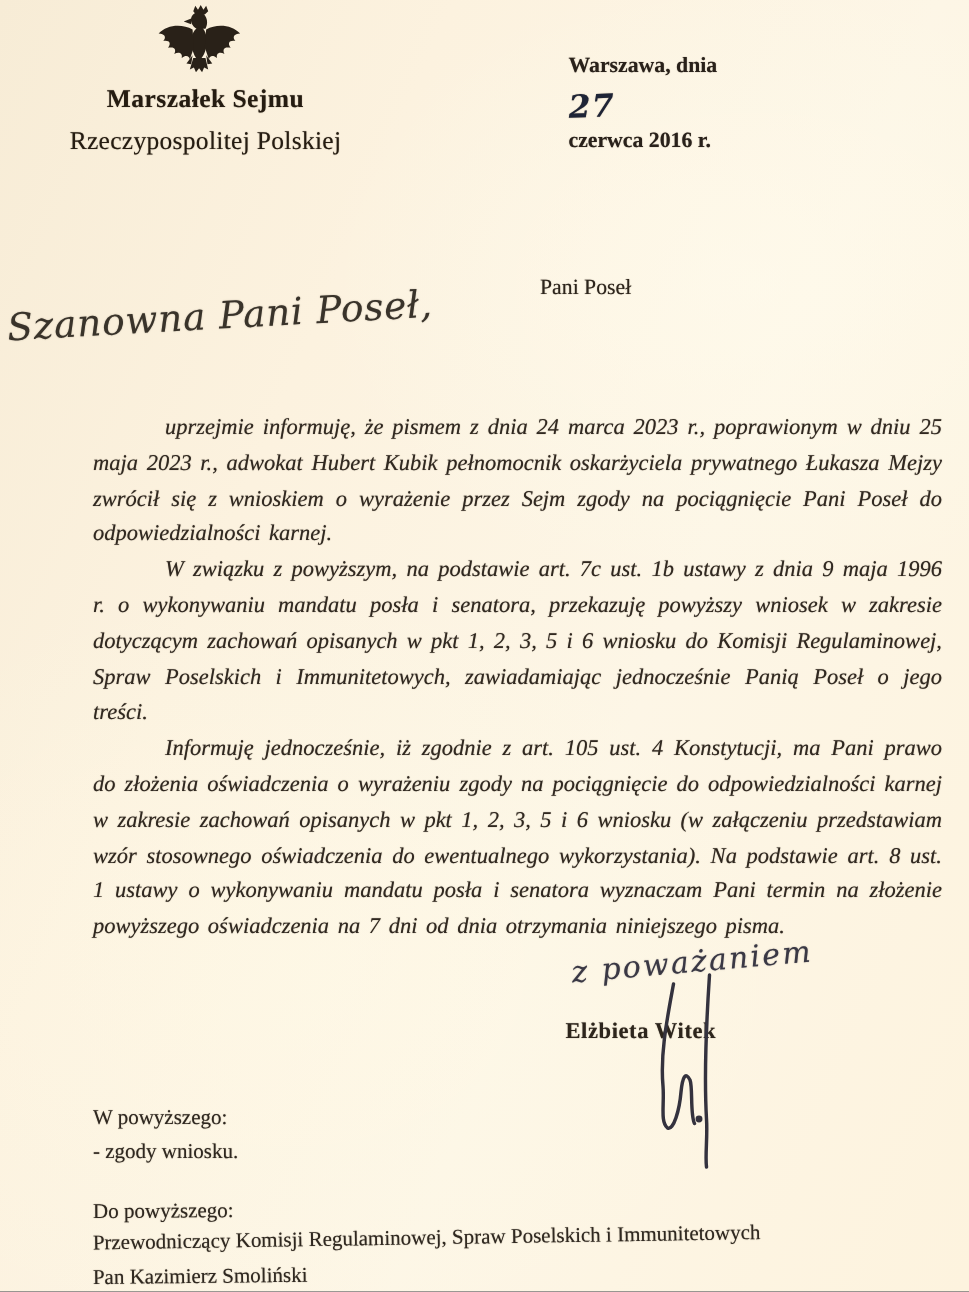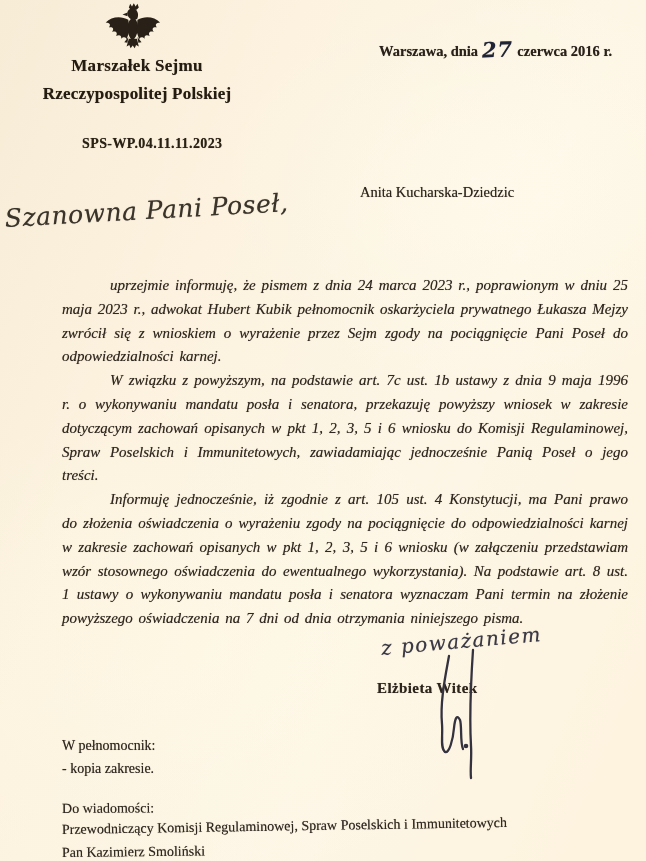--- a/index.html
+++ b/index.html
@@ -14,24 +14,24 @@
       radial-gradient(ellipse 500px 380px at 30% 75%, rgba(255,251,232,.45), rgba(255,251,232,0) 70%),
       linear-gradient(113deg,#f7ecd6 0%,#fcf2df 30%,#fdf6e6 62%,#fdf3de 100%);
     font-family:"Liberation Serif","DejaVu Serif",serif;
     color:#2f2820;
   }
   .abs{position:absolute;}
   .ink{text-shadow:0 0 .7px rgba(52,40,26,.6);}
   
   .emblem{left:103px;top:2px;width:58px;height:48px;filter:blur(.4px);opacity:.94;}
   .lh-line1{left:26px;top:56px;width:222px;text-align:center;font-size:17px;font-weight:bold;color:#251c11;letter-spacing:.3px;}
-  .lh-line2{left:14px;top:84px;width:246px;text-align:center;font-size:17px;font-weight:bold;color:#251c11;letter-spacing:.2px;}
+  .lh-line2{left:14px;top:84px;width:246px;text-align:center;font-size:17px;font-weight:normal;color:#251c11;letter-spacing:.2px;}
   .refnum{left:82px;top:136px;font-size:14px;font-weight:bold;color:#2a2115;letter-spacing:.4px;}
   
-  .dateline{left:379px;top:36px;font-size:14.5px;font-weight:bold;color:#29211a;white-space:nowrap;display:flex;align-items:baseline;gap:4px;}
+  .dateline{left:379px;top:36px;font-size:14.5px;font-weight:bold;color:#29211a;white-space:nowrap;display:flex;align-items:baseline;gap:4px;flex-direction:column;}
   .hand-day{font-family:"DejaVu Serif",serif;font-style:italic;font-weight:bold;font-size:21px;color:#1e2436;letter-spacing:1px;transform:rotate(-2deg);position:relative;top:1px;}
   
   .recipient{left:360px;top:180px;font-size:14.5px;line-height:25px;color:#2d251c;}
   
   .greeting{
     left:4px;top:204px;width:260px;
     font-family:"DejaVu Serif",serif;font-style:italic;
     font-size:25px;color:#39332a;letter-spacing:.5px;
     transform:rotate(-3.2deg);transform-origin:left top;
     text-shadow:0 0 .8px rgba(55,48,38,.5);
@@ -72,30 +72,29 @@
       <path d="M28 19 C20 14.5 9 15.5 3 22 C7.5 22.3 9 24.5 6.5 27.5 C11 26.8 12.5 29 10 32.5 C14.5 31.3 16.3 33.5 14.5 37 C18.5 35 20.8 36.8 20 40 C23 37.5 25.5 38.3 26 41 L29 32 Z"></path>
       <path d="M38 19 C46 14.5 57 15.5 63 22 C58.5 22.3 57 24.5 59.5 27.5 C55 26.8 53.5 29 56 32.5 C51.5 31.3 49.7 33.5 51.5 37 C47.5 35 45.2 36.8 46 40 C43 37.5 40.5 38.3 40 41 L37 32 Z"></path>
       <path d="M28.5 40 L26 48.5 L29 47 L30.5 50.5 L32.8 47.5 L35 50.5 L36.5 47 L39.5 48.5 L37.5 40 Z"></path>
       <path d="M28 38 L23.5 44 L27 44.5 Z"></path>
       <path d="M38 38 L42.5 44 L39 44.5 Z"></path>
     </g>
   </svg>
 
   <div class="abs lh-line1 ink">Marszałek Sejmu</div>
   <div class="abs lh-line2 ink">Rzeczypospolitej Polskiej</div>
-  <div class="abs refnum ink">SPS-WP.04.11.11.2023</div>
 
   <div class="abs dateline ink">
     <span>Warszawa, dnia</span>
     <span class="hand-day">27</span>
     <span>czerwca 2016 r.</span>
   </div>
 
   <div class="abs recipient ink">
-    <div>Anita Kucharska-Dziedzic</div>
+    <div>Pani Poseł</div>
   </div>
 
   <div class="abs greeting">Szanowna Pani Poseł,</div>
 
   <div class="abs body-text ink">
     <p>uprzejmie informuję, że pismem z dnia 24 marca 2023 r., poprawionym w dniu 25 maja 2023 r., adwokat Hubert Kubik pełnomocnik oskarżyciela prywatnego Łukasza Mejzy zwrócił się z wnioskiem o wyrażenie przez Sejm zgody na pociągnięcie Pani Poseł do odpowiedzialności karnej.</p>
     <p>W związku z powyższym, na podstawie art. 7c ust. 1b ustawy z dnia 9 maja 1996 r. o wykonywaniu mandatu posła i senatora, przekazuję powyższy wniosek w zakresie dotyczącym zachowań opisanych w pkt 1, 2, 3, 5 i 6 wniosku do Komisji Regulaminowej, Spraw Poselskich i Immunitetowych, zawiadamiając jednocześnie Panią Poseł o jego treści.</p>
     <p>Informuję jednocześnie, iż zgodnie z art. 105 ust. 4 Konstytucji, ma Pani prawo do złożenia oświadczenia o wyrażeniu zgody na pociągnięcie do odpowiedzialności karnej w zakresie zachowań opisanych w pkt 1, 2, 3, 5 i 6 wniosku (w załączeniu przedstawiam wzór stosownego oświadczenia do ewentualnego wykorzystania). Na podstawie art. 8 ust. 1 ustawy o wykonywaniu mandatu posła i senatora wyznaczam Pani termin na złożenie powyższego oświadczenia na 7 dni od dnia otrzymania niniejszego pisma.</p>
   </div>
 
@@ -103,20 +102,20 @@
   <div class="abs signer ink">Elżbieta Witek</div>
 
   <svg class="abs signature" viewBox="0 0 70 142" xmlns="http://www.w3.org/2000/svg" aria-hidden="true">
     <g fill="none" stroke="#34323e" stroke-width="2.3" stroke-linecap="round">
       <path d="M28 8 C24 30 19 54 21 76 C22 88 19 100 24 104 C28 106 32 92 33 80 C34 70 36 66 39 72 C41 77 39 95 42 101"></path>
       <path d="M52 2 C50 32 48.5 72 50 98 C50.8 110 49 122 50 130"></path>
     </g>
     <circle cx="45" cy="98" r="2.3" fill="#34323e"></circle>
   </svg>
 
-  <div class="abs att-label ink">W pełnomocnik:</div>
-  <div class="abs att-item ink">- kopia zakresie.</div>
+  <div class="abs att-label ink">W powyższego:</div>
+  <div class="abs att-item ink">- zgody wniosku.</div>
 
-  <div class="abs cc-label ink">Do wiadomości:</div>
+  <div class="abs cc-label ink">Do powyższego:</div>
   <div class="abs cc-line1 ink">Przewodniczący Komisji Regulaminowej, Spraw Poselskich i Immunitetowych</div>
   <div class="abs cc-line2 ink">Pan Kazimierz Smoliński</div>
 
 </div>
 
 </body></html>

